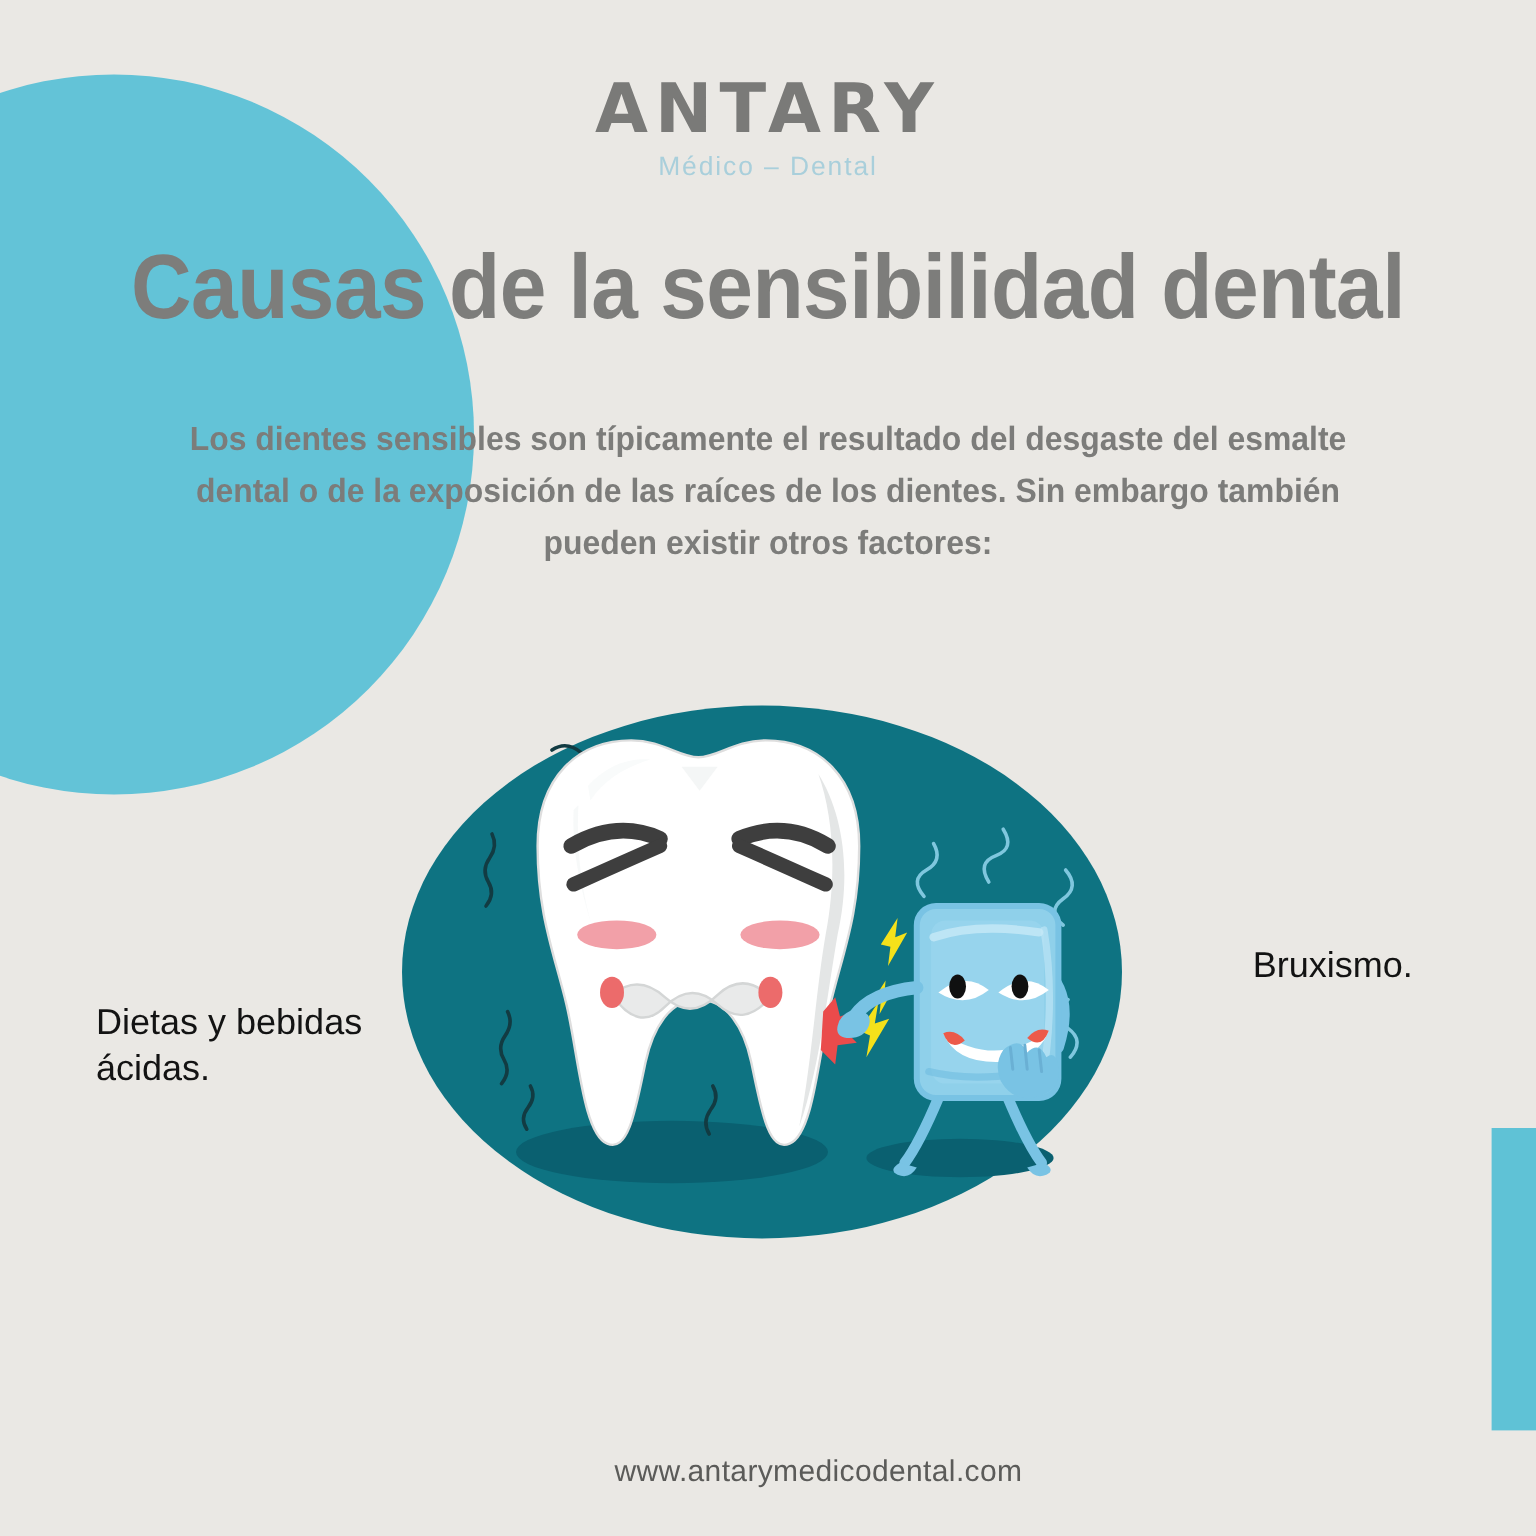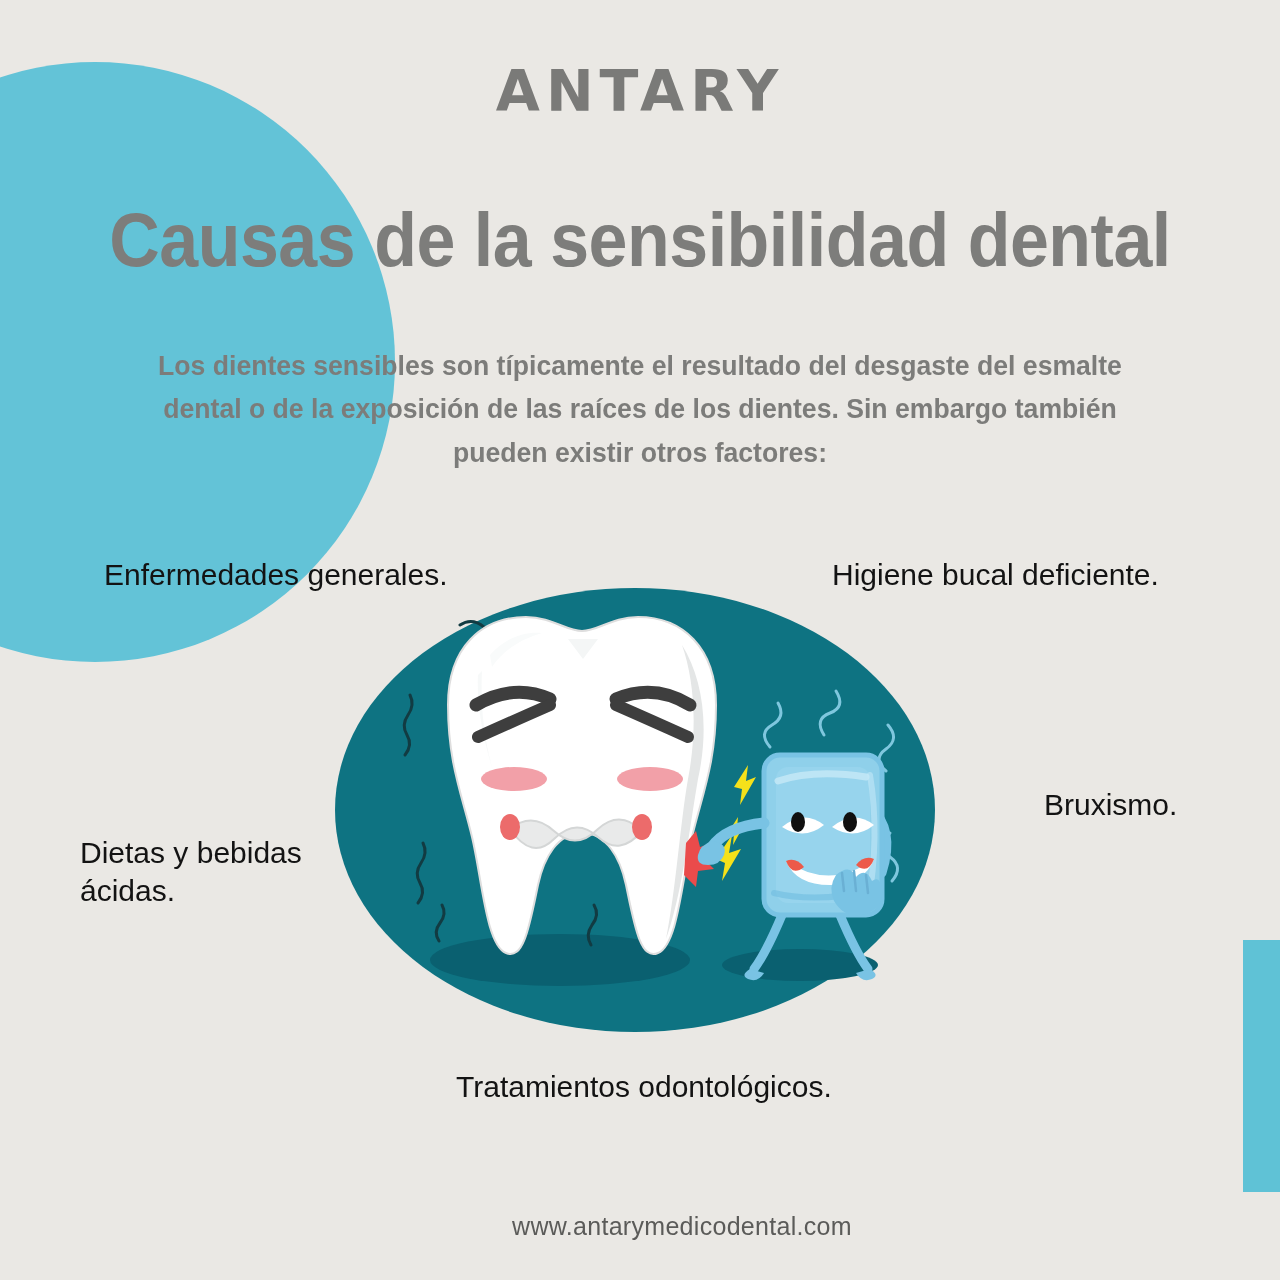--- a/index.html
+++ b/index.html
@@ -148,32 +148,30 @@
 </head>
 <body>
 
 <div id="poster">
 
   <div class="deco-circle"></div>
   <div class="deco-rect"></div>
 
   <div class="brand">
     <div class="brand-name">ANTARY</div>
+    <div class="brand-sub">Médico – Dental</div>
   </div>
 
   <div class="headline">Causas de la sensibilidad dental</div>
 
   <div class="intro">Los dientes sensibles son típicamente el resultado del desgaste del esmalte dental o de la exposición de las raíces de los dientes. Sin embargo también pueden existir otros factores:</div>
 
-  <div class="cause cause-tl">Enfermedades generales.</div>
-  <div class="cause cause-tr">Higiene bucal deficiente.</div>
   <div class="cause cause-ml">Dietas y bebidas
 ácidas.</div>
   <div class="cause cause-mr">Bruxismo.</div>
-  <div class="cause cause-b">Tratamientos odontológicos.</div>
 
   <div class="illustration">
     <svg viewBox="0 0 610 470" xmlns="http://www.w3.org/2000/svg">
 
       <ellipse cx="305" cy="235" rx="300" ry="222" fill="#0e7382"></ellipse>
 
       <ellipse cx="230" cy="385" rx="130" ry="26" fill="#0a6070"></ellipse>
       <ellipse cx="470" cy="390" rx="78" ry="16" fill="#0a6070"></ellipse>
 
       <g stroke="#123b42" stroke-width="3" fill="none" stroke-linecap="round">

